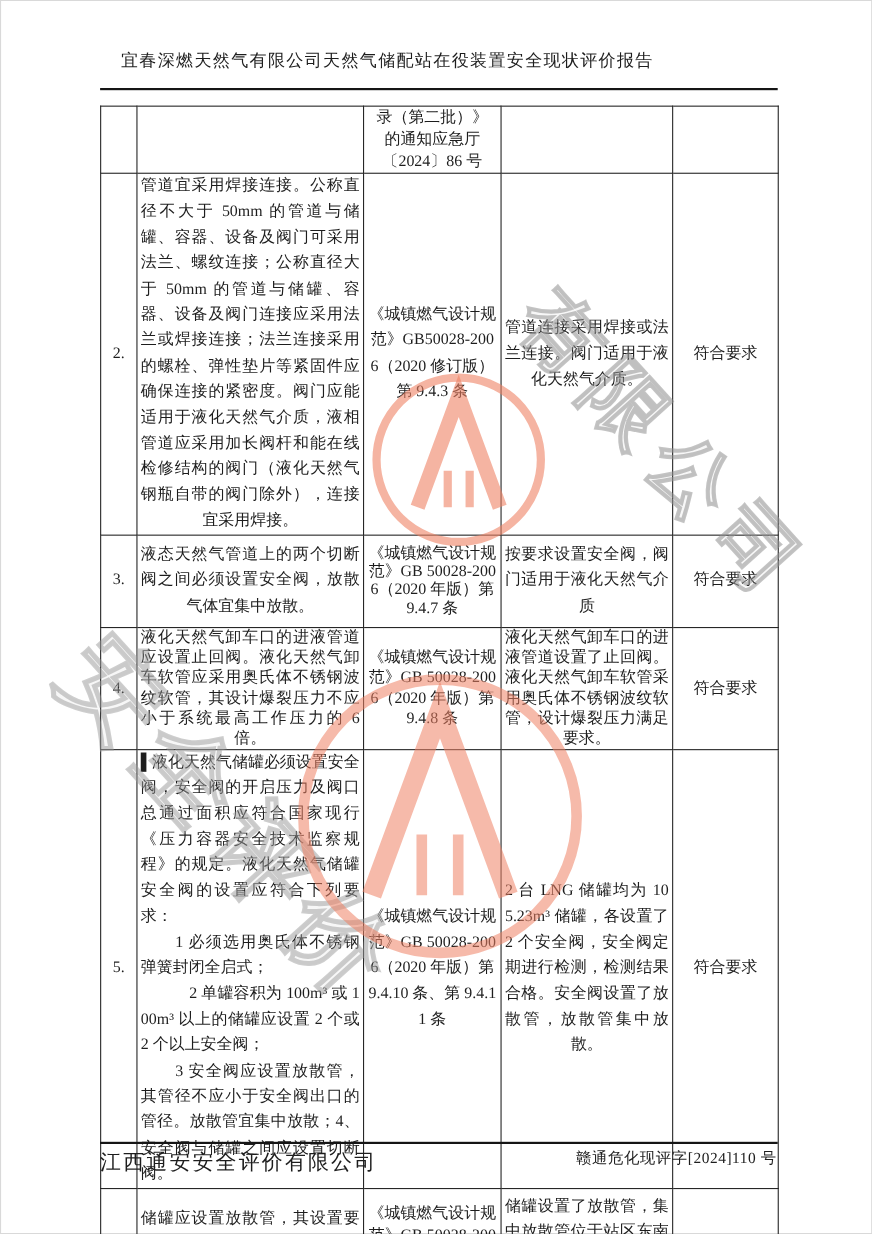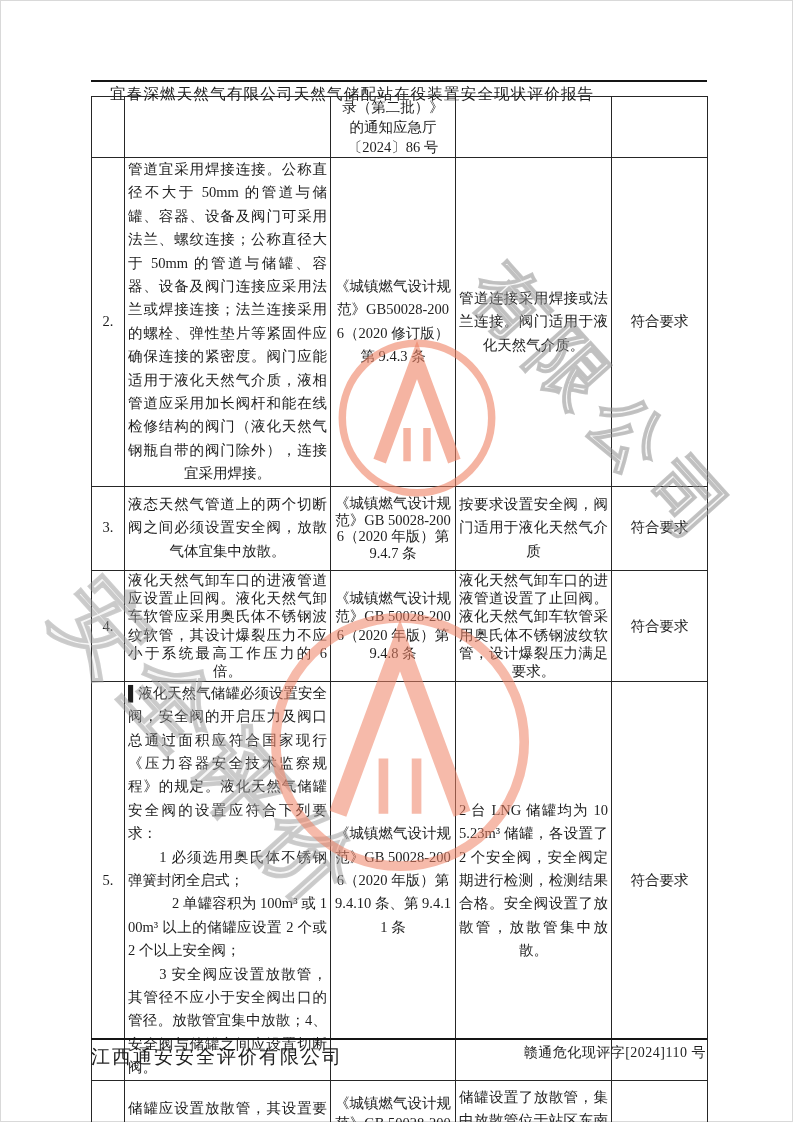--- a/index.html
+++ b/index.html
@@ -5,21 +5,21 @@
   html,body { margin:0; padding:0; background:#ffffff; }
   .page {
     position:relative; width:793px; height:1122px; margin:0 auto;
     background:#ffffff; overflow:hidden;
     font-family:"Liberation Serif","DejaVu Serif",serif;
     color:#1d1d1d;
     box-shadow: inset 0 0 0 1px #d9d9d9;
   }
 
   
-  .header-title { position:absolute; left:110px; top:45px; font-size:15.5px; letter-spacing:1.2px; white-space:nowrap;margin-top:39px; }
+  .header-title { position:absolute; left:110px; top:45px; font-size:15.5px; letter-spacing:1.2px; white-space:nowrap; }
   .header-rule  { position:absolute; left:91px; top:80px; width:616px; height:2px; background:#151515; }
 
   
   table.doc { position:absolute; left:91px; top:96px; width:616px; border-collapse:collapse; table-layout:fixed; }
   table.doc td {
     border:1px solid #262626; padding:0 3px;
     font-size:14.5px; line-height:23.4px; vertical-align:middle;
     overflow:hidden; word-break:break-all;
   }
   col.c1{width:33px} col.c2{width:206px} col.c3{width:125px} col.c4{width:156px} col.c5{width:96px}

